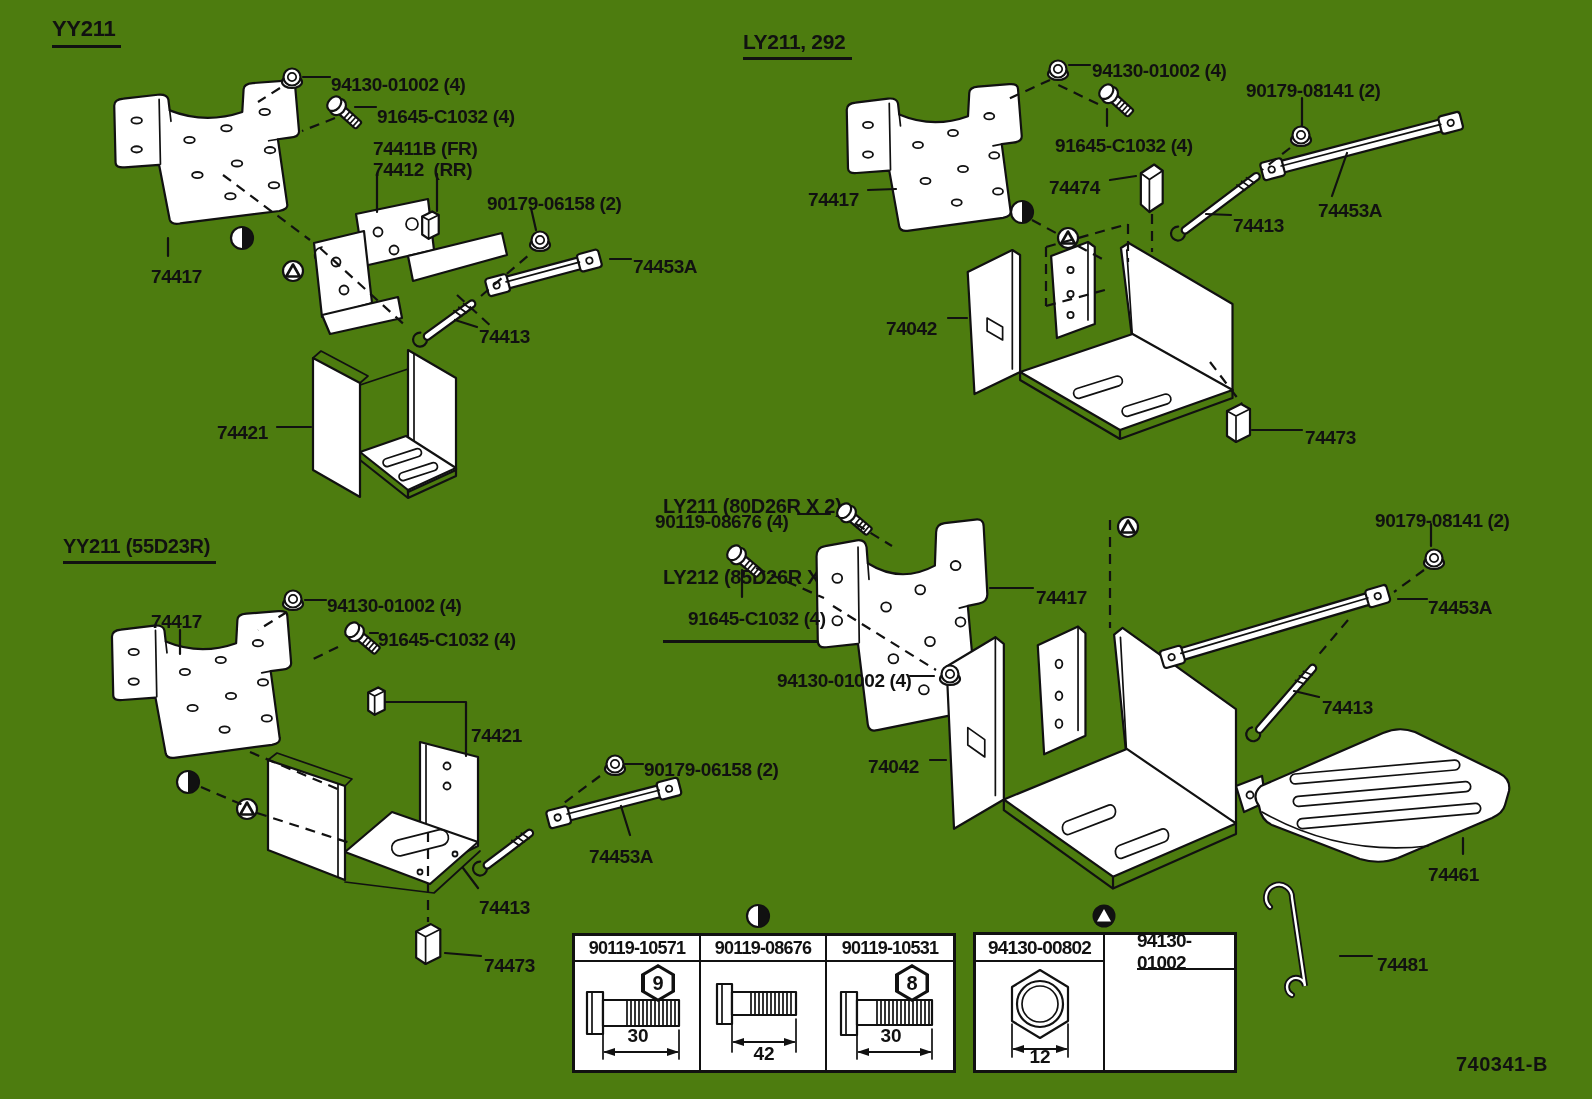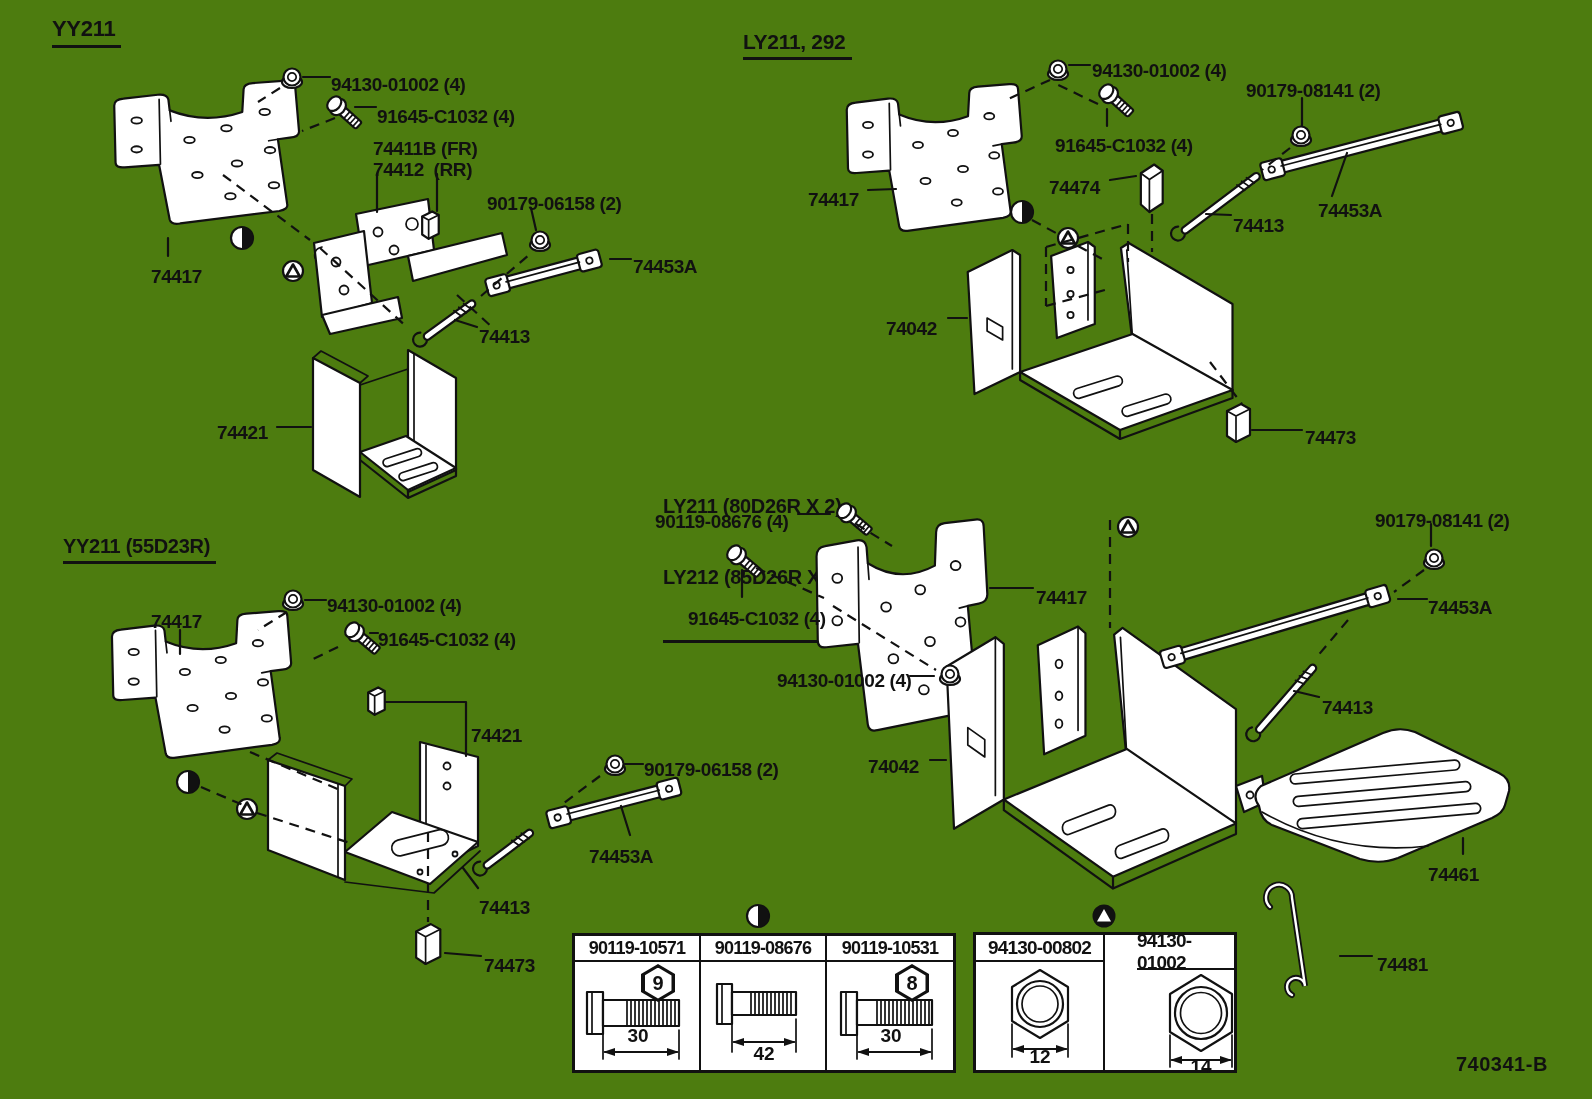--- a/index.html
+++ b/index.html
@@ -418,31 +418,18 @@
             <line class="ln thin" x1="92" y1="62" x2="92" y2="95"></line>
         <line class="ln" x1="38" y1="87" x2="90" y2="87"></line>
         <polygon points="36,87 48,83 48,91" fill="#111"></polygon>
             <polygon points="92,87 80,83 80,91" fill="#111"></polygon>
       </svg>
       <div class="dimnum" style="left:64px;top:84px;">12</div>
     </div>
   </div>
   <div class="fcol" style="width:129px;padding-left:32px;">
     <div class="fhead" style="height:33px;font-size:19px;">94130-01002</div>
-    <div class="fbody">
-      <svg width="129" height="104" viewBox="0 0 129 104">
-        <polygon class="p" points="64,5 95,24 95,62 64,81 33,62 33,24"></polygon>
-        <circle class="ln" cx="64" cy="43" r="26"></circle>
-            <circle class="ln thin" cx="64" cy="43" r="20.5"></circle>
-        <line class="ln thin" x1="33" y1="65" x2="33" y2="97"></line>
-            <line class="ln thin" x1="95" y1="65" x2="95" y2="97"></line>
-        <line class="ln" x1="35" y1="90" x2="93" y2="90"></line>
-        <polygon points="33,90 45,86 45,94" fill="#111"></polygon>
-            <polygon points="95,90 83,86 83,94" fill="#111"></polygon>
-      </svg>
-      <div class="dimnum" style="left:64px;top:86px;">14</div>
-    </div>
   </div>
 </div>
 
 <div class="footer-num" style="left:1456px;top:1053px;">740341-B</div>
 
 </div>
 
 </body></html>

